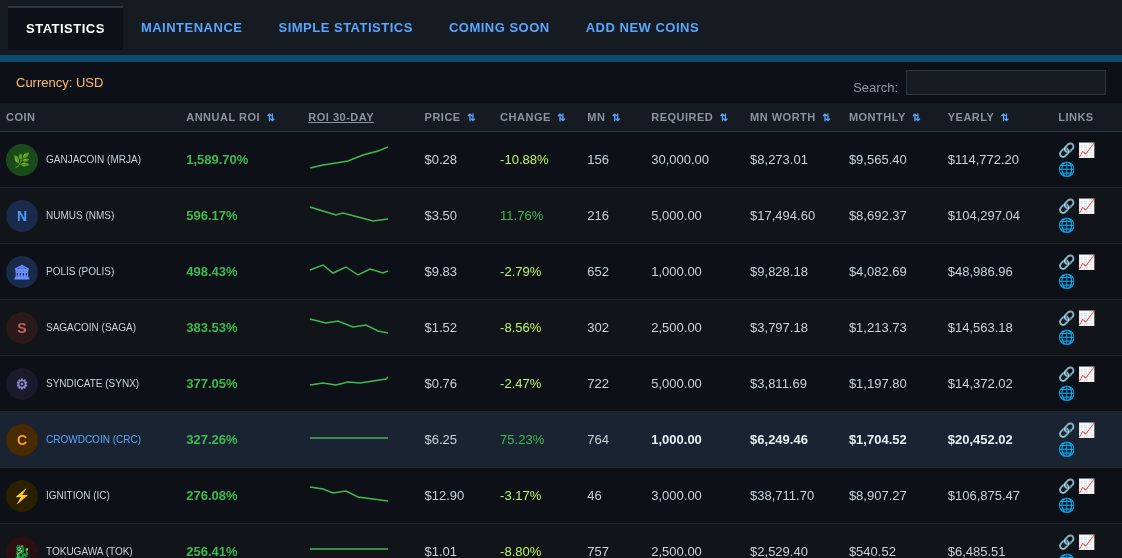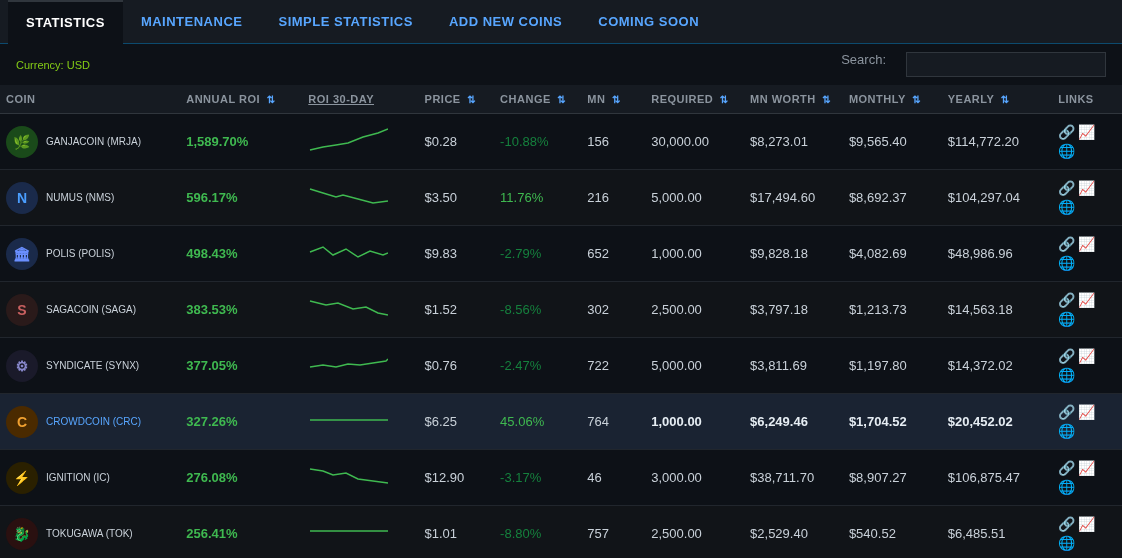--- a/index.html
+++ b/index.html
@@ -11,22 +11,22 @@
       width: 1122px;
       min-height: 558px;
       overflow: hidden;
     }
 
     
     .nav-bar {
       display: flex;
       align-items: center;
       background: #161b22;
-      border-bottom: 1px solid #0c4a6e;
-      height: 44px;
+      border-bottom: 7px solid #0c4a6e;
+      height: 62px;
       padding: 0 8px;
     }
     .nav-tab {
       padding: 0 18px;
       height: 44px;
       display: flex;
       align-items: center;
       font-size: 13px;
       font-weight: bold;
       letter-spacing: 0.5px;
@@ -43,27 +43,27 @@
 
     
     .toolbar {
       display: flex;
       align-items: center;
       justify-content: space-between;
       padding: 8px 16px;
       background: #0d1117;
     }
     .currency-label {
-      color: #84cc16;
-      font-size: 11px;
+      color: #fdba74;
+      font-size: 13px;
     }
     .search-area {
       display: flex;
-      align-items: flex-start;
-      gap: 20px;
+      align-items: flex-end;
+      gap: 8px;
     }
     .search-area label {
       color: #8b949e;
       font-size: 13px;
     }
     .search-input {
       background: #161b22;
       border: 1px solid #30363d;
       color: #c9d1d9;
       padding: 4px 8px;
@@ -141,21 +141,21 @@
       align-items: center;
       justify-content: center;
       font-size: 14px;
       font-weight: bold;
       flex-shrink: 0;
     }
     .coin-name { font-size: 10px; }
     .coin-name.link-style { color: #58a6ff; cursor: pointer; text-decoration: none; }
 
     .roi-green { color: #3fb950; font-weight: bold; font-size: 13px; }
-    .change-red { color: #15803d; }
+    .change-red { color: #bef264; }
     .change-green { color: #3fb950; }
 
     .bold-val { font-weight: bold; color: #e6edf3; }
 
     
     .sparkline {
       width: 80px;
       height: 30px;
     }
 
@@ -184,22 +184,22 @@
   </style>
 </head>
 <body>
 
 <div>
 
   <nav class="nav-bar">
     <div class="nav-tab active">STATISTICS</div>
     <div class="nav-tab highlight">MAINTENANCE</div>
     <div class="nav-tab highlight">SIMPLE STATISTICS</div>
+    <div class="nav-tab highlight">COMING SOON</div>
     <div class="nav-tab highlight">ADD NEW COINS</div>
-    <div class="nav-tab highlight">COMING SOON</div>
   </nav>
 
   <div class="toolbar">
     <span class="currency-label">Currency: USD</span>
     <div class="search-area">
       <label>Search:</label>
       <input class="search-input" type="text" style="">
     </div>
   </div>
 
@@ -453,21 +453,21 @@
     </td>
     <td class="col-roi30">
       <svg class="sparkline" viewBox="0 0 80 30" xmlns="http://www.w3.org/2000/svg">
         <polyline points="2,15 20,15 40,15 60,15 80,15" fill="none" stroke="#3fb950" stroke-width="1.5"></polyline>
       </svg>
     </td>
     <td class="col-price">
       <span>$6.25</span>
     </td>
     <td class="col-change">
-      <span class="change-green">45.06%</span>
+      <span class="change-green">75.23%</span>
     </td>
     <td class="col-mn">
       <span>764</span>
     </td>
     <td class="col-required">
       <span class="bold-val">1,000.00</span>
     </td>
     <td class="col-mnworth">
       <span class="bold-val">$6,249.46</span>
     </td>

